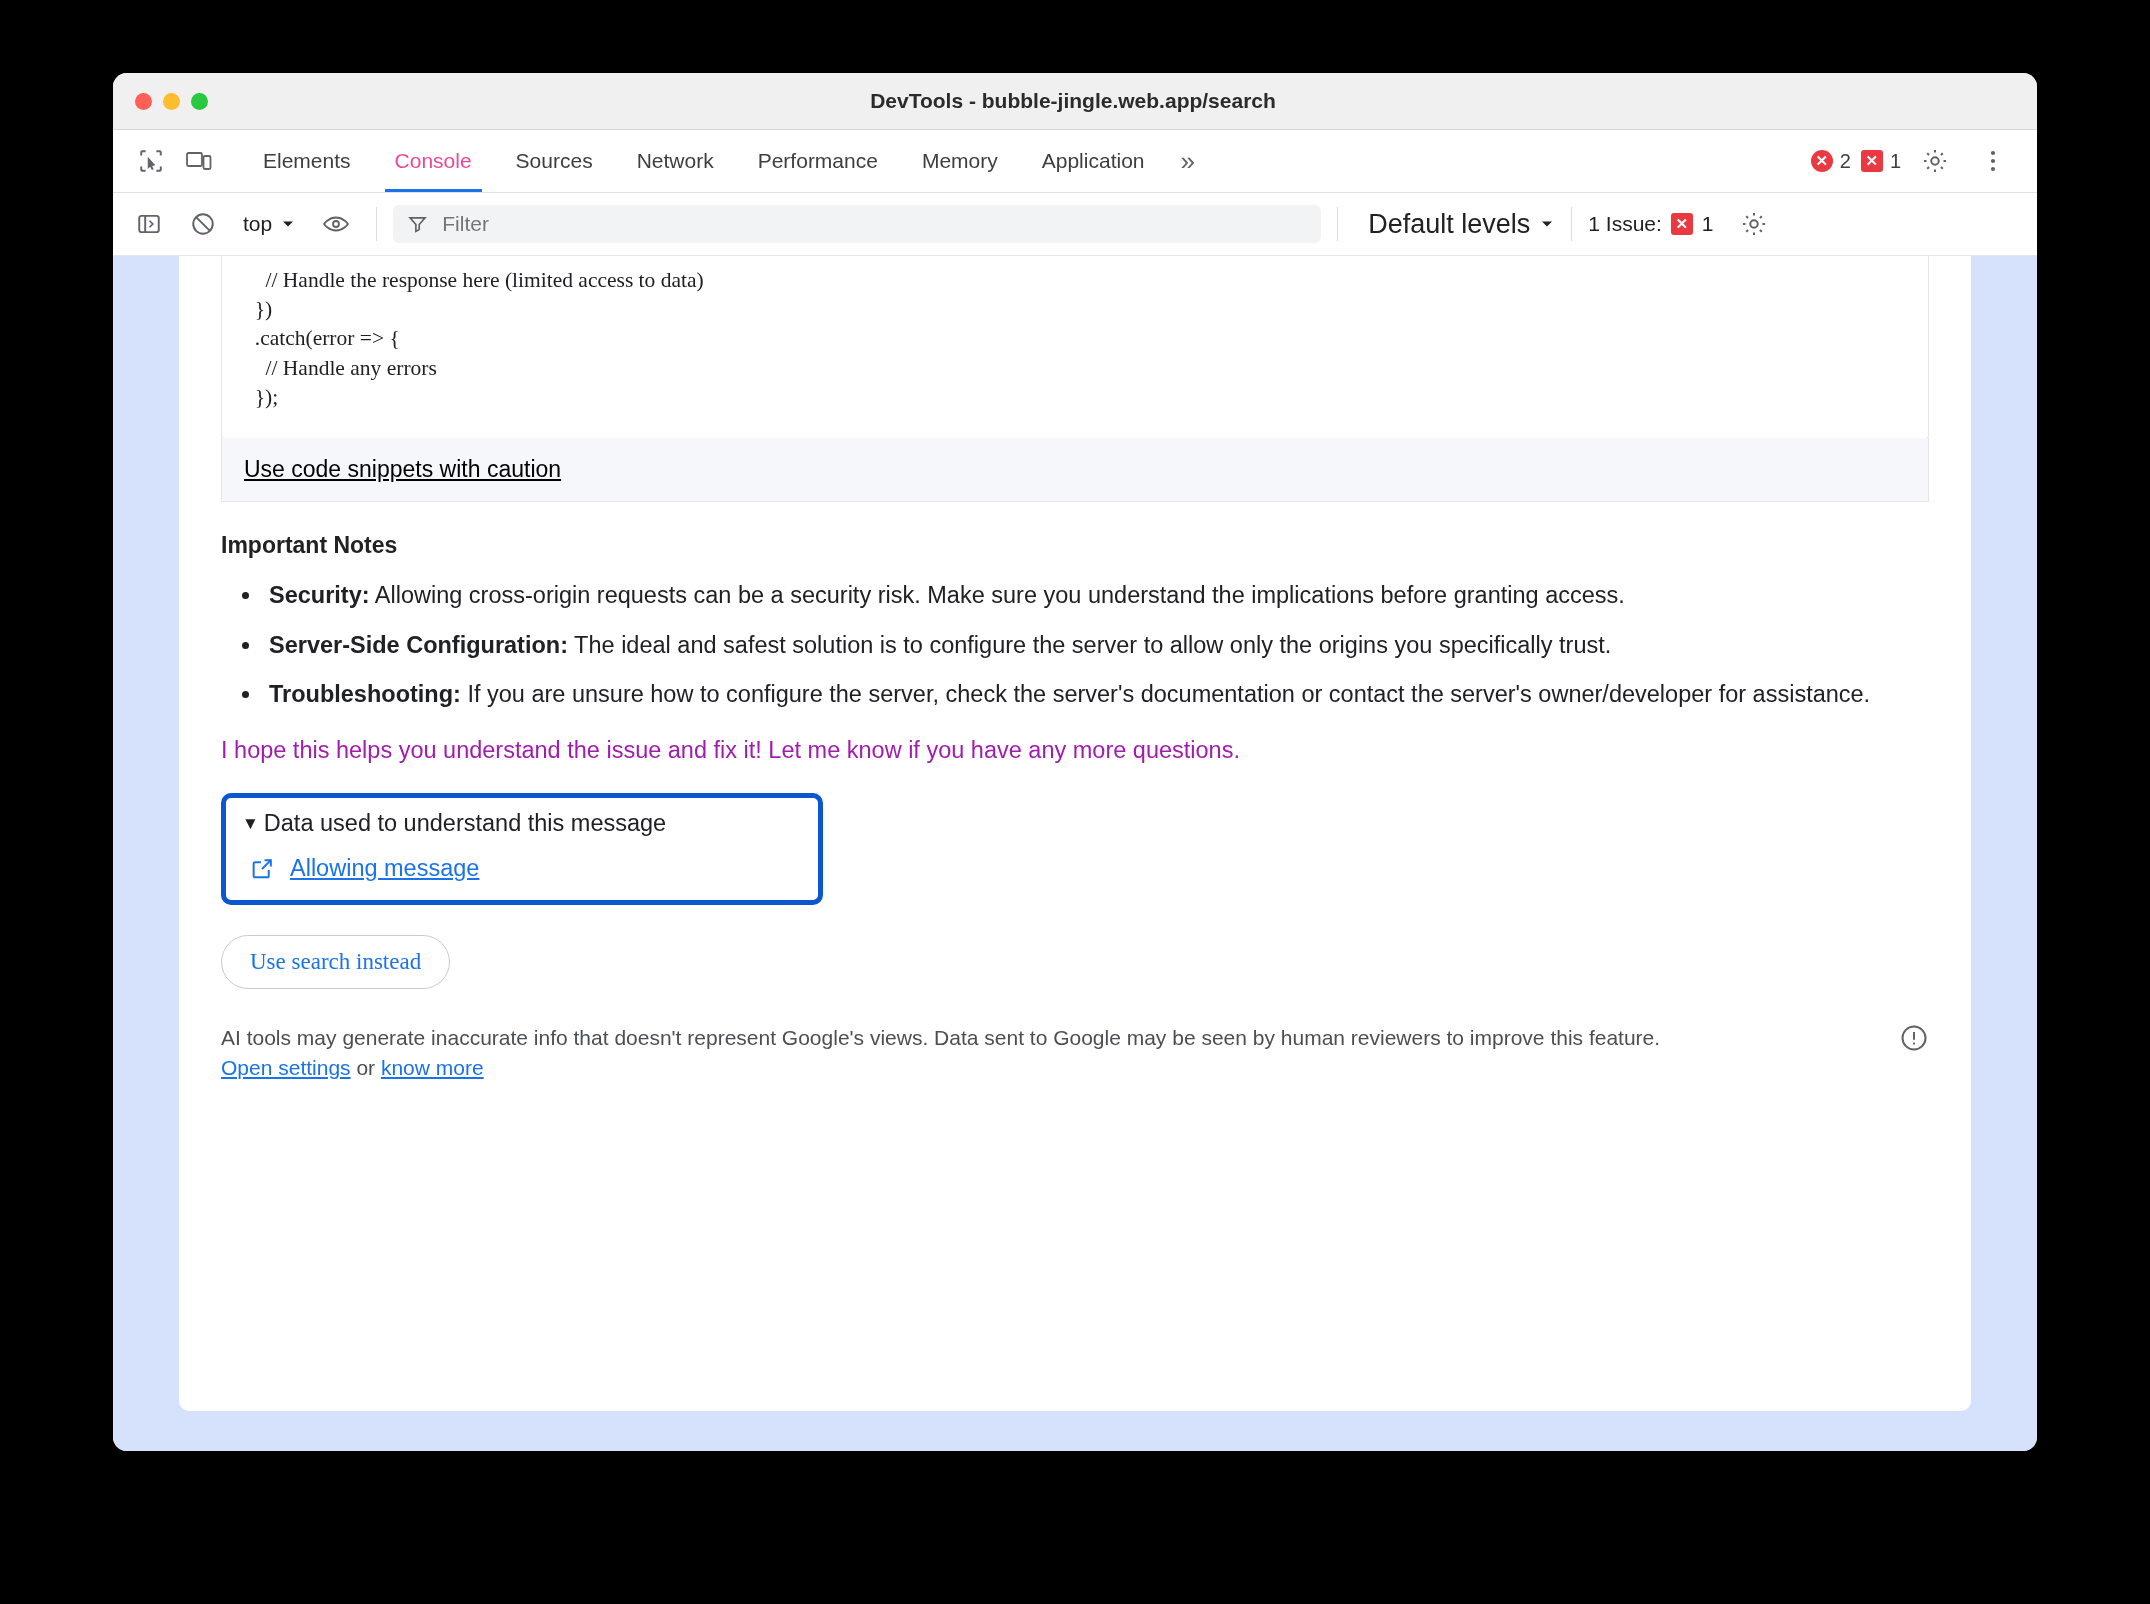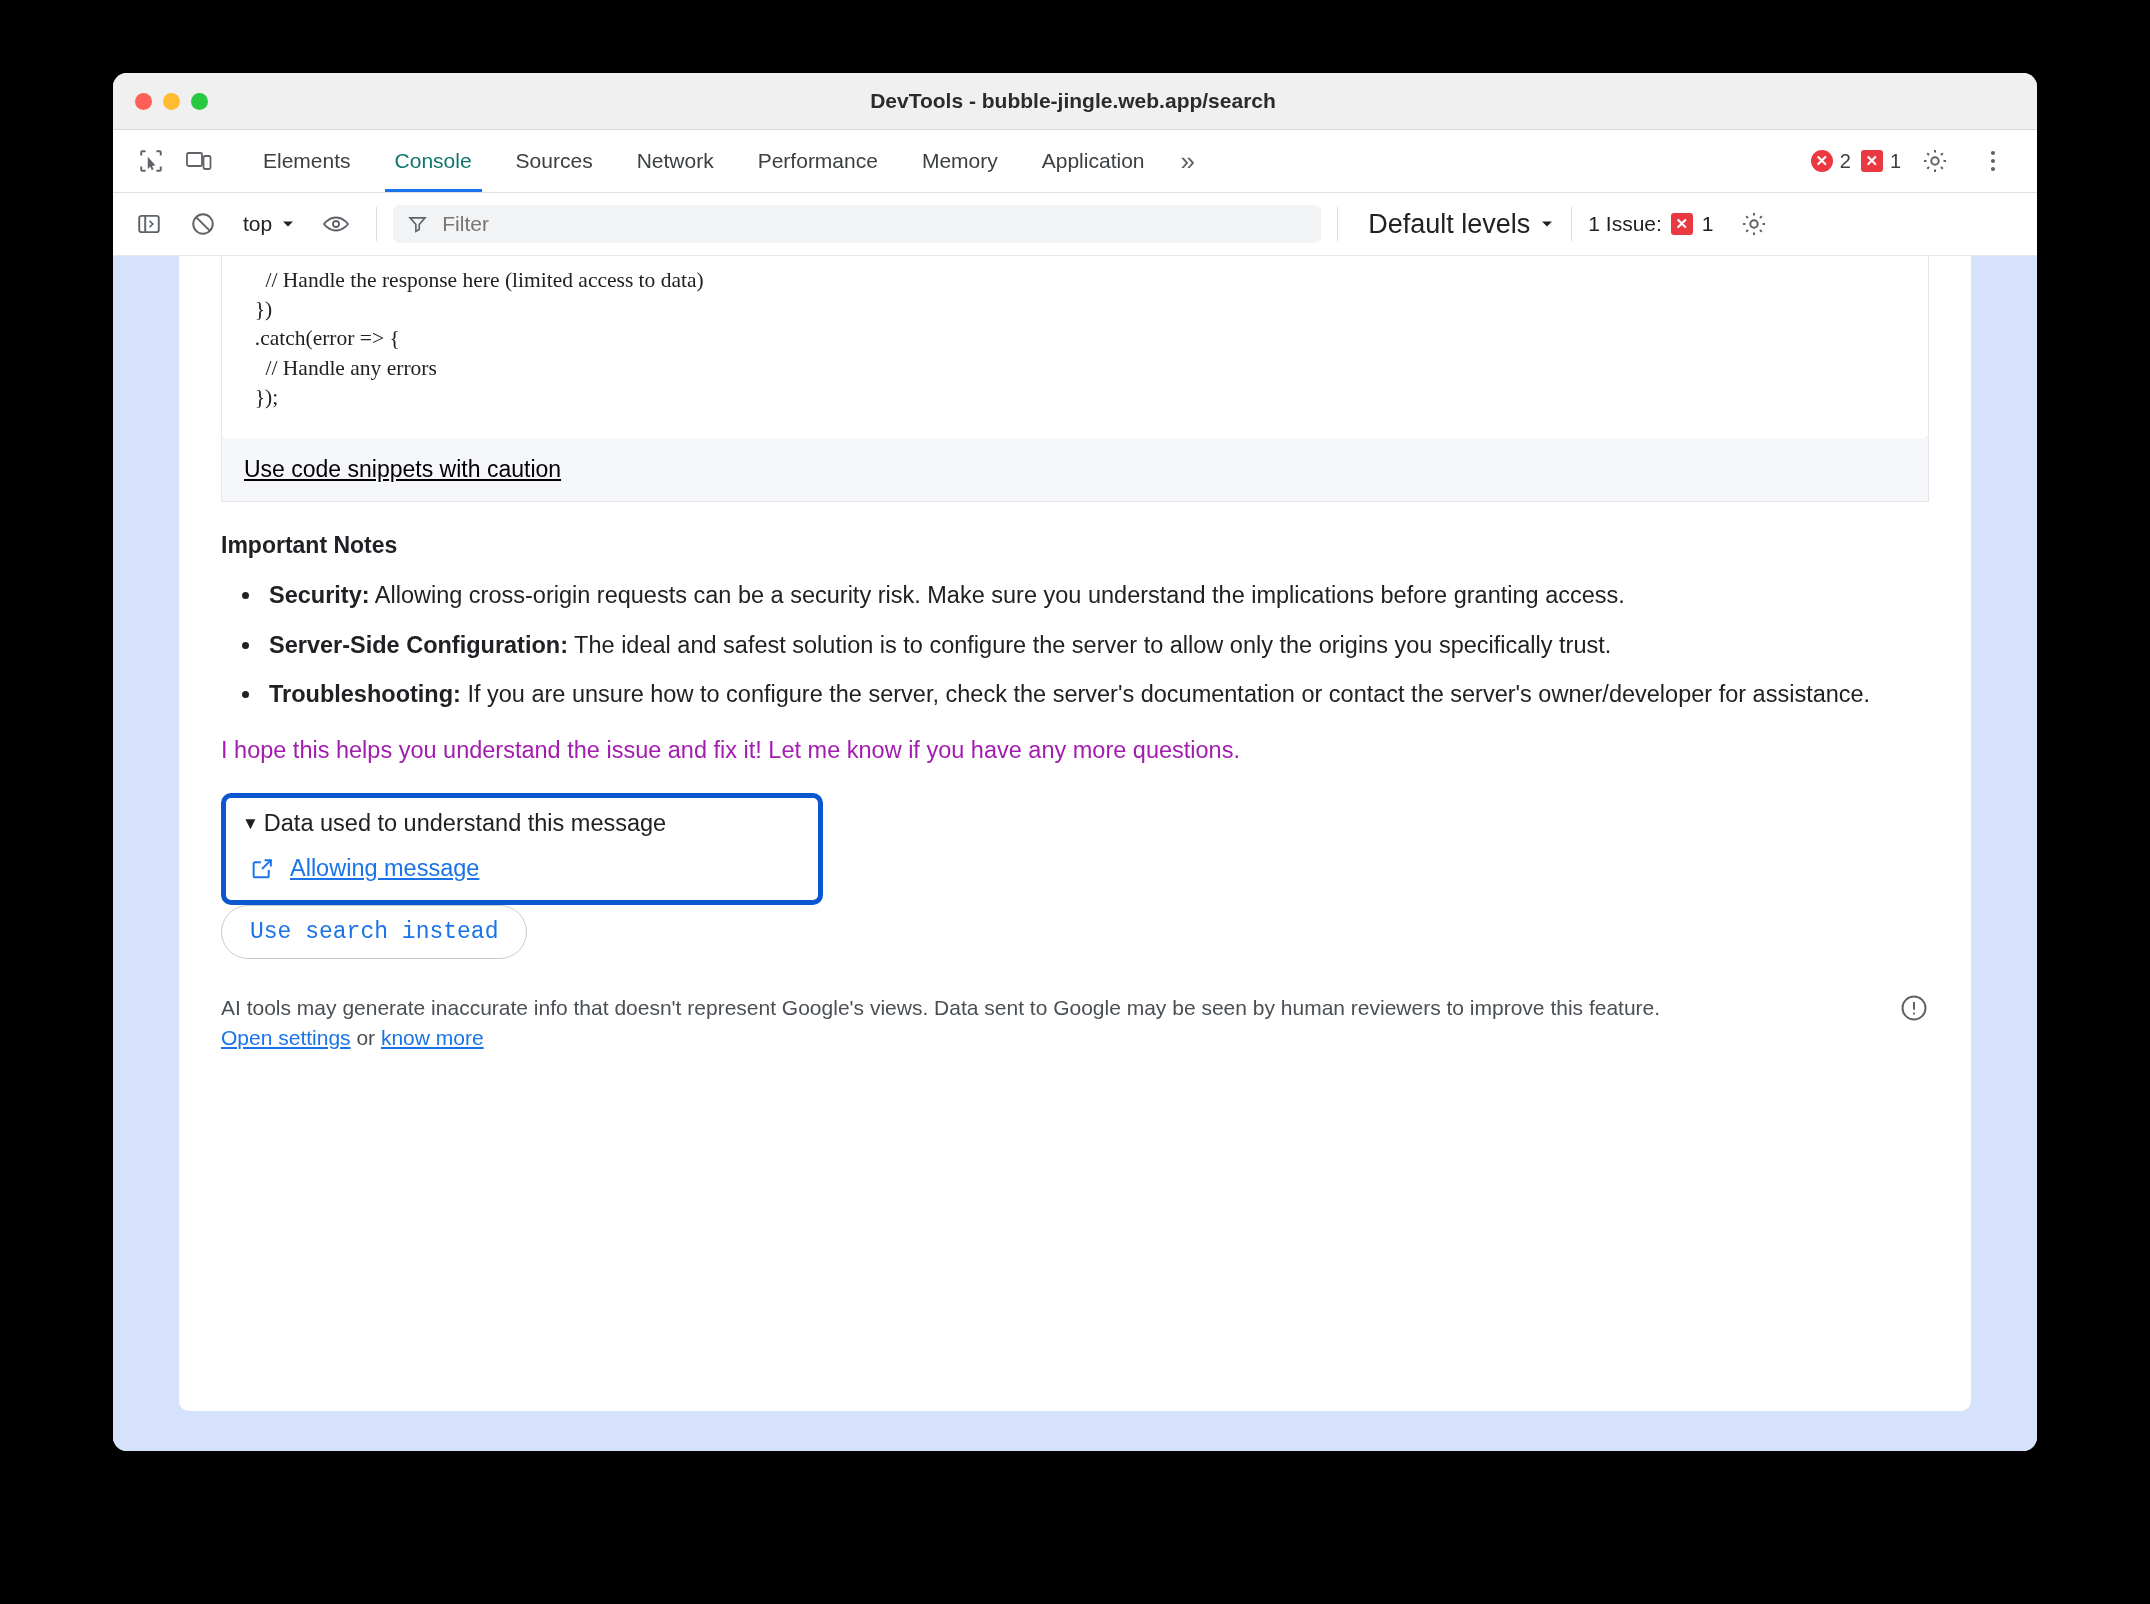--- a/index.html
+++ b/index.html
@@ -84,21 +84,21 @@
     font-size: 21px;
     color: #3c4043;
     padding: 0 22px;
     height: 100%;
     display: flex;
     align-items: center;
     position: relative;
     white-space: nowrap;
   }
   .tab.active {
-    color: #0f766e;
+    color: #ec4899;
   }
   .tab.active::after {
     content: "";
     position: absolute;
     left: 12px; right: 12px; bottom: 0;
     height: 3px;
     background: #1a73e8;
   }
   .more-tabs {
     font-size: 26px;
@@ -304,31 +304,32 @@
     margin-top: 18px;
     padding-left: 8px;
   }
   .data-link-row a {
     color: #1a73e8;
     font-size: 23.5px;
     text-decoration: underline;
   }
 
   .pill-btn {
+    margin-top: 30px;
     display: inline-flex;
     align-items: center;
     justify-content: center;
     height: 54px;
     padding: 0 28px;
     border: 1px solid #c7cbd1;
     border-radius: 27px;
     background: #fff;
     color: #1a73e8;
     font-size: 23px;
-    font-family: Liberation Mono, monospace;
+    font-family: Liberation Serif, serif;
     cursor: pointer;
   }
 
   .disclaimer {
     display: flex;
     align-items: flex-start;
     margin-top: 34px;
     padding-bottom: 30px;
   }
   .disclaimer p {

